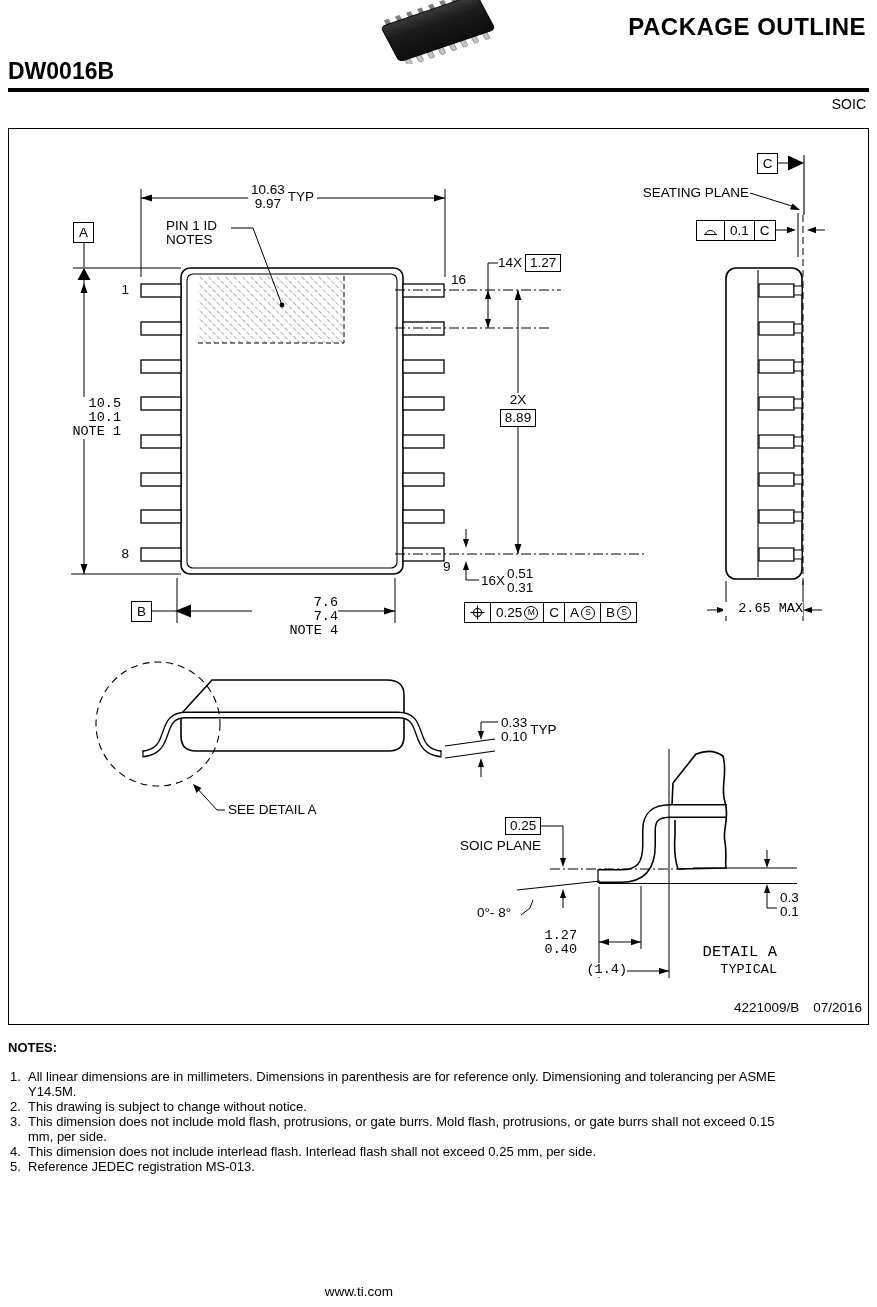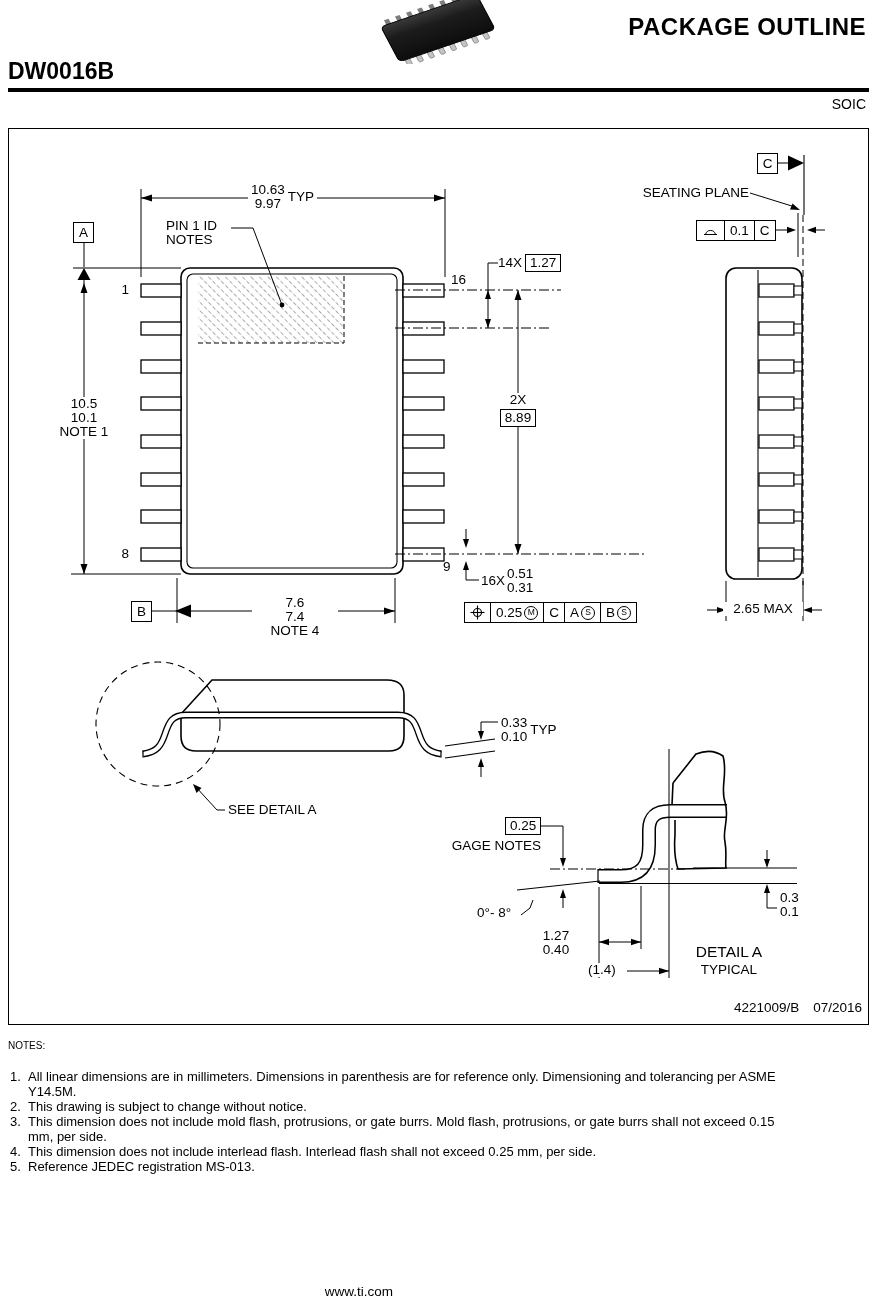--- a/index.html
+++ b/index.html
@@ -12,34 +12,34 @@
   .h-rule{position:absolute;top:88px;left:8px;width:861px;height:4px;background:#000;}
   .h-family{position:absolute;top:96px;right:11px;font-size:14px;}
   .chip{position:absolute;left:374px;top:-2px;}
   
   .frame{position:absolute;left:8px;top:128px;width:859px;height:895px;border:1.5px solid #000;}
   .lin{position:absolute;left:0;top:0;}
   .lbl{position:absolute;font-size:13.5px;line-height:14px;white-space:nowrap;}
   .bgw{background:#fff;}
   .stack{display:flex;flex-direction:column;align-items:center;}
   .row{display:flex;align-items:center;gap:3px;}
-  .ctr{text-align:center;}
+  .ctr{text-align:right;font-family:Liberation Mono, monospace;}
   .rt{text-align:right;}
   .boxed{display:inline-block;border:1.3px solid #000;padding:1px 4px;background:#fff;}
   .datum{position:absolute;width:19px;height:19px;border:1.3px solid #000;background:#fff;
          display:flex;align-items:center;justify-content:center;font-size:13.5px;}
   .fcf{position:absolute;display:flex;border:1.3px solid #000;background:#fff;align-items:stretch;}
   .fcf .cell{display:flex;align-items:center;gap:1px;padding:2px 5px;border-right:1.3px solid #000;font-size:13.5px;}
   .fcf .cell:last-child{border-right:none;}
   .circ{display:inline-flex;width:12px;height:12px;border:1px solid #000;border-radius:50%;
         font-size:8.5px;line-height:1;align-items:center;justify-content:center;margin-left:1px;}
   .docnum{position:absolute;right:6px;top:871px;font-size:13.5px;}
   .docnum span{margin-left:14px;}
   
-  .notes-h{position:absolute;left:8px;top:1040px;font-size:10px;}
+  .notes-h{position:absolute;left:8px;top:1040px;font-size:13px;font-weight:bold;}
   .notes{position:absolute;left:10px;top:1069px;width:800px;font-size:13px;line-height:15px;}
   .note{display:flex;}
   .note .n{width:18px;flex:none;}
   .note .t{width:762px;}
   .footer-url{position:absolute;left:0;top:1284px;width:718px;text-align:center;font-size:13.5px;}
   .dtitle{font-size:15.5px;}
 </style>
 </head>
 <body>
 
@@ -364,21 +364,21 @@
     <div class="lbl row" style="left:492px;top:587px;justify-content:space-between;">
       <span class="stack">
           <span>0.33</span>
           <span>0.10</span>
         </span>
       <span>TYP</span>
     </div>
     <div class="lbl" style="left:219px;top:674px;">SEE DETAIL A</div>
 
     <div class="boxed lbl" style="left:496px;top:688px;">0.25</div>
-    <div class="lbl rt" style="left:428px;top:710px;width:104px;">GAGE NOTES</div>
+    <div class="lbl rt" style="left:428px;top:710px;width:104px;">SOIC PLANE</div>
     <div class="lbl" style="left:468px;top:777px;">0°- 8°</div>
     <div class="lbl ctr" style="left:526px;top:800px;width:42px;">
       <div>1.27</div>
       <div>0.40</div>
     </div>
     <div class="lbl ctr bgw" style="left:568px;top:834px;width:50px;">(1.4)</div>
     <div class="lbl ctr dtitle" style="left:672px;top:816px;width:96px;">DETAIL A</div>
     <div class="lbl ctr" style="left:672px;top:834px;width:96px;">TYPICAL</div>
     <div class="lbl" style="left:771px;top:762px;">
       <div>0.3</div>

